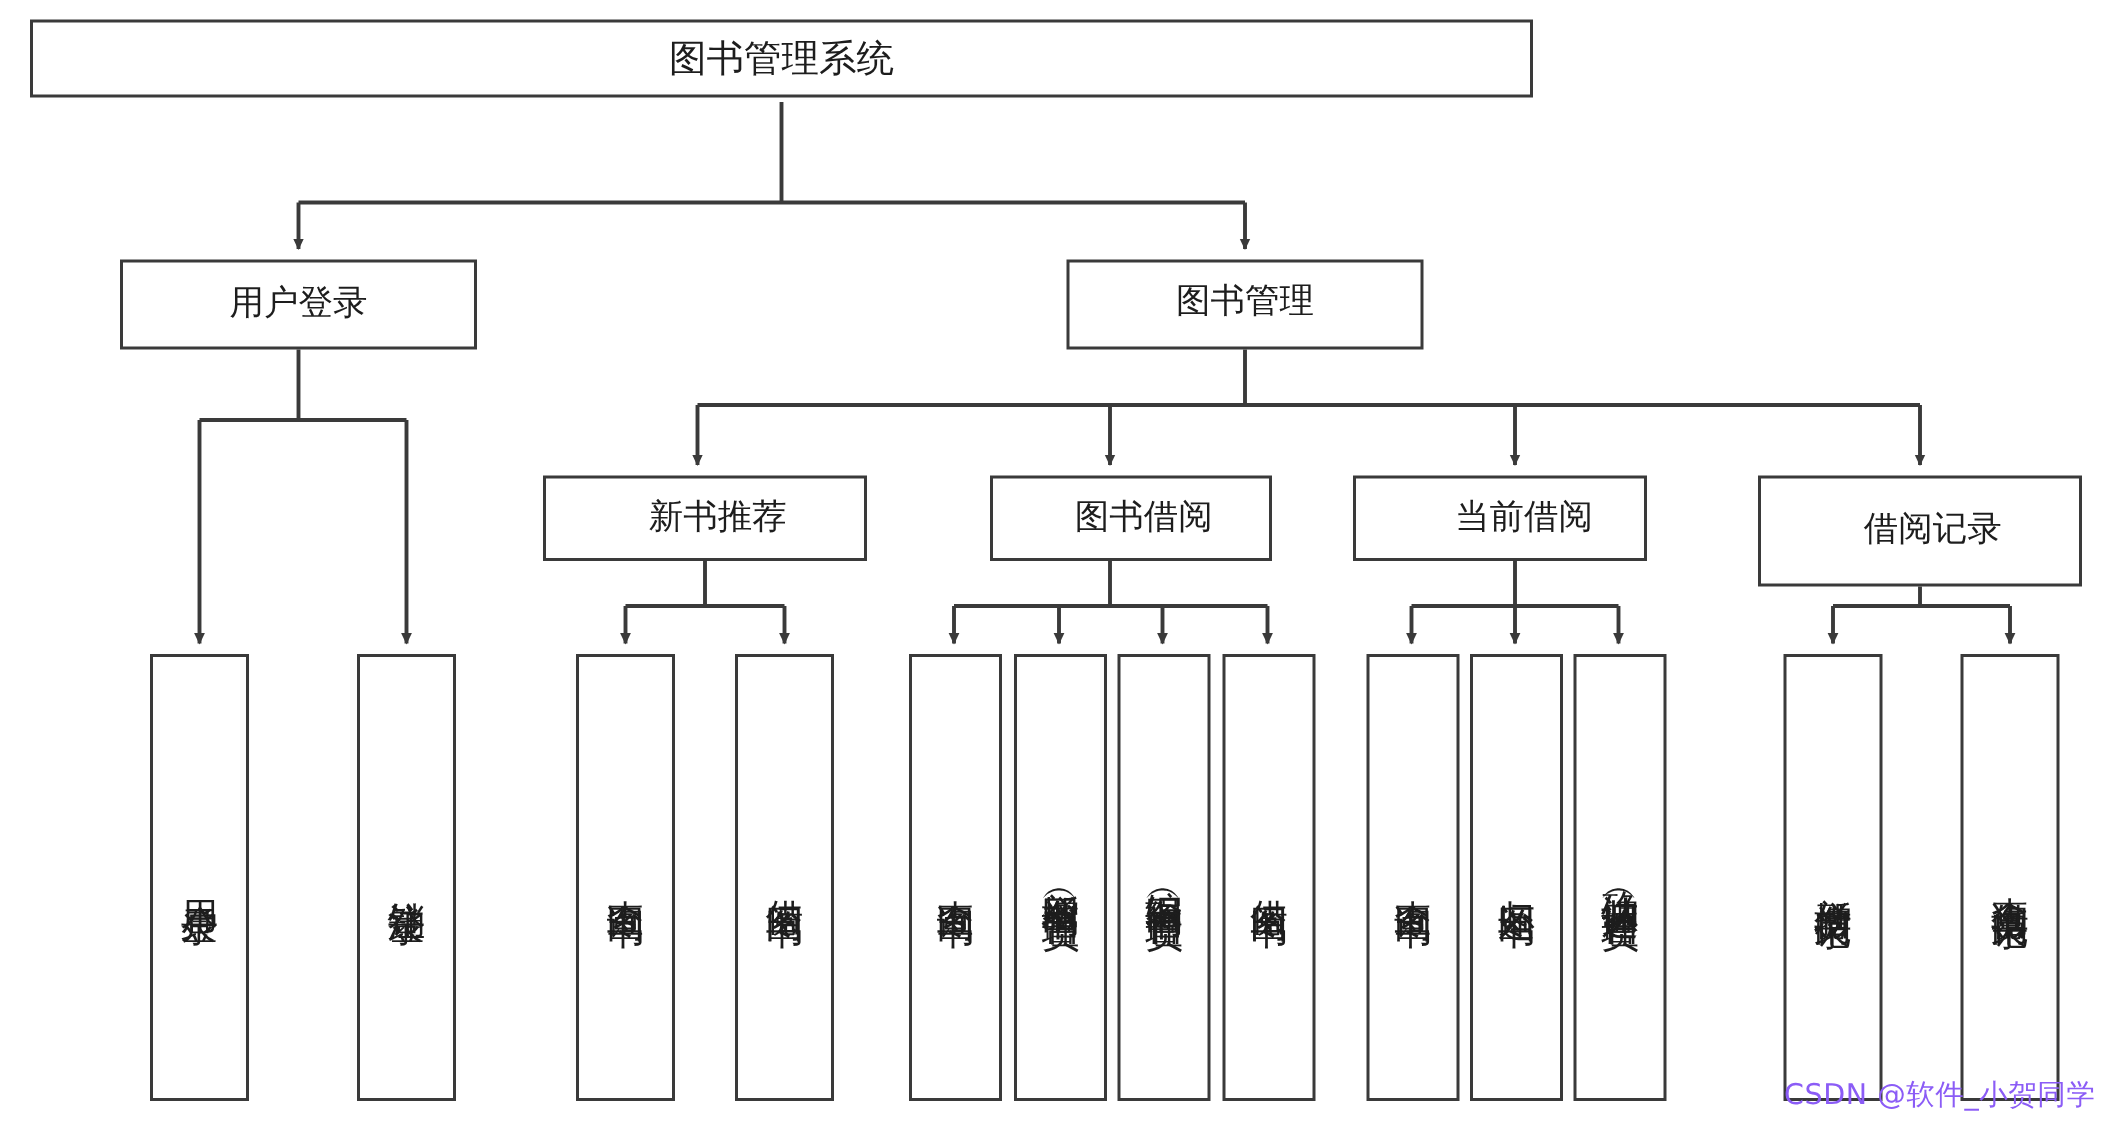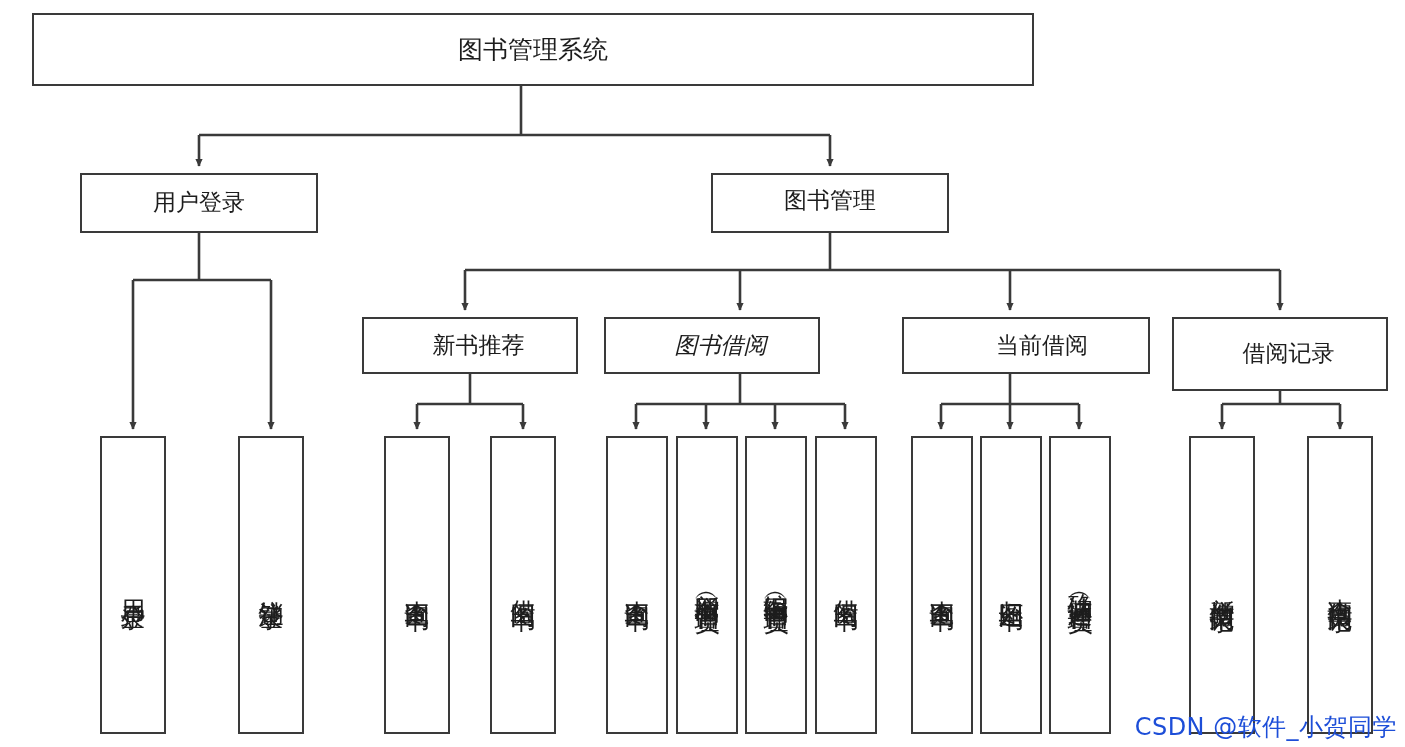--- a/index.html
+++ b/index.html
@@ -58,22 +58,22 @@
   }
   .node.root .label   { font-size: 25px; }
   .node.lvl2 .label   { font-size: 23px; }
   .node.lvl3 .label   { font-size: 23px; margin-left: 17px; }
   .node.leaf .label   { font-size: 25px; }
 
   #watermark {
     position: absolute;
     right: 8px;
     bottom: 4px;
-    font-size: 24px;
-    color: #1d4ed8;
+    font-size: 19px;
+    color: #8b5cf6;
     white-space: nowrap;
     letter-spacing: 0.02em;
   }
 </style>
 </head>
 <body>
 
 <div id="diagram-root">
 
   <svg class="edges" viewBox="0 0 1405 747" xmlns="http://www.w3.org/2000/svg">
@@ -119,38 +119,38 @@
       <path d="M 1010 404 L 1010 429" marker-end="url(#arrow)"></path>
       <path d="M 1079 404 L 1079 429" marker-end="url(#arrow)"></path>
 
       <path d="M 1280 374 L 1280 404"></path>
       <path d="M 1222 404 L 1340 404"></path>
       <path d="M 1222 404 L 1222 429" marker-end="url(#arrow)"></path>
       <path d="M 1340 404 L 1340 429" marker-end="url(#arrow)"></path>
     </g>
   </svg>
 
-  <div class="node root horizontal" style="left:32px; top:13px; width:1002px; height:73px;">
+  <div class="node root horizontal" style="left:20px; top:13px; width:1002px; height:52px;">
     <span class="label">图书管理系统</span>
   </div>
 
   <div class="node lvl2 horizontal" style="left:80px; top:173px; width:238px; height:60px;">
     <span class="label">用户登录</span>
   </div>
   <div class="node lvl2 horizontal" style="left:711px; top:173px; width:238px; height:60px;font-family:Liberation Mono, monospace;">
     <span class="label">图书管理</span>
   </div>
 
   <div class="node lvl3 horizontal" style="left:362px; top:317px; width:216px; height:57px;">
     <span class="label">新书推荐</span>
   </div>
-  <div class="node lvl3 horizontal" style="left:604px; top:317px; width:216px; height:57px;font-style:italic;">
+  <div class="node lvl3 horizontal" style="left:660px; top:317px; width:188px; height:57px;">
     <span class="label">图书借阅</span>
   </div>
-  <div class="node lvl3 horizontal" style="left:902px; top:317px; width:248px; height:57px;padding-left:15px;">
+  <div class="node lvl3 horizontal" style="left:902px; top:317px; width:196px; height:57px;padding-left:15px;">
     <span class="label">当前借阅</span>
   </div>
   <div class="node lvl3 horizontal" style="left:1172px; top:317px; width:216px; height:74px;">
     <span class="label">借阅记录</span>
   </div>
 
   <div class="node leaf vertical" style="left:100px; top:436px; width:66px; height:298px;">
     <span class="label">用户登录</span>
   </div>
   <div class="node leaf vertical" style="left:238px; top:436px; width:66px; height:298px;">

